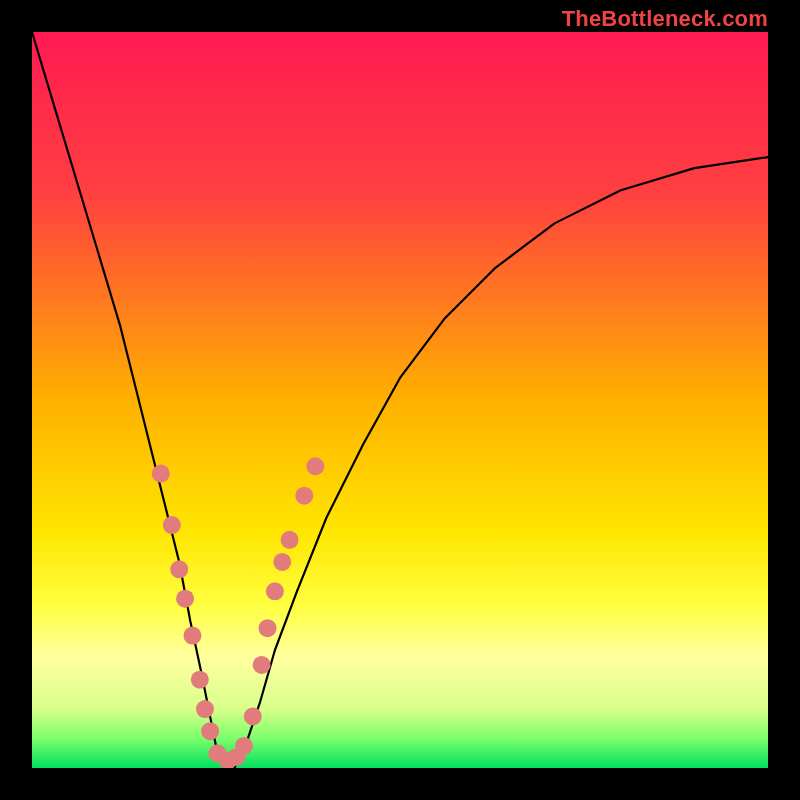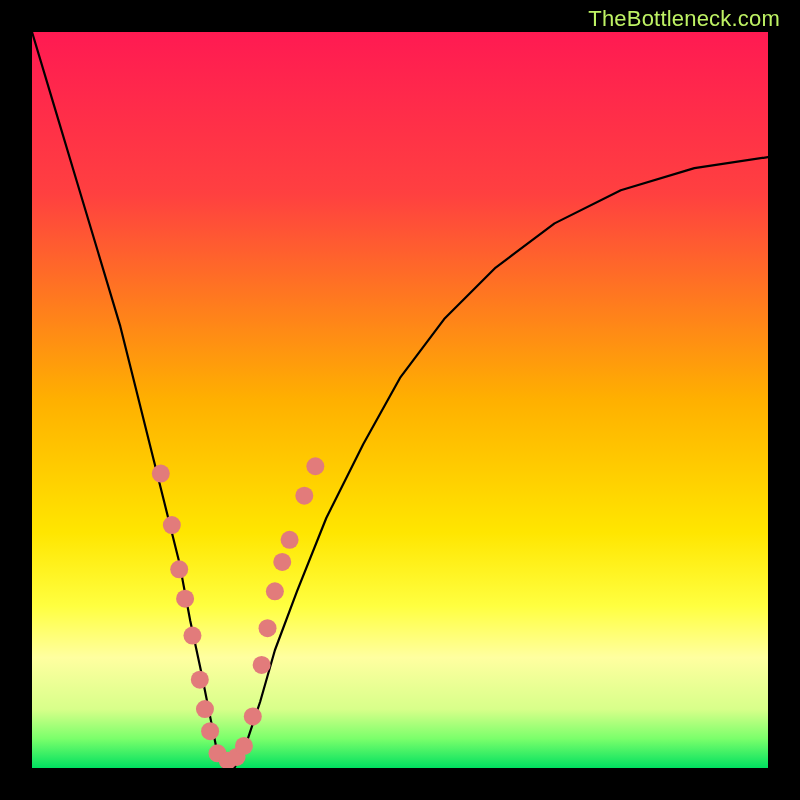--- a/index.html
+++ b/index.html
@@ -22,25 +22,25 @@
     position: absolute;
     top: 32px;
     left: 32px;
     width: 736px;
     height: 736px;
     
   }
   .watermark {
     position: absolute;
     top: 6px;
-    right: 20px;
+    right: 32px;
     font-family: Arial, Helvetica, sans-serif;
     font-size: 22px;
-    font-weight: 400;
-    color: #bef264;
+    font-weight: 700;
+    color: #ef4444;
     letter-spacing: 0.2px;
   }
   svg { display: block; }
 </style>
 </head>
 <body>
 
 <div class="frame">
   <div class="watermark">TheBottleneck.com</div>
 

